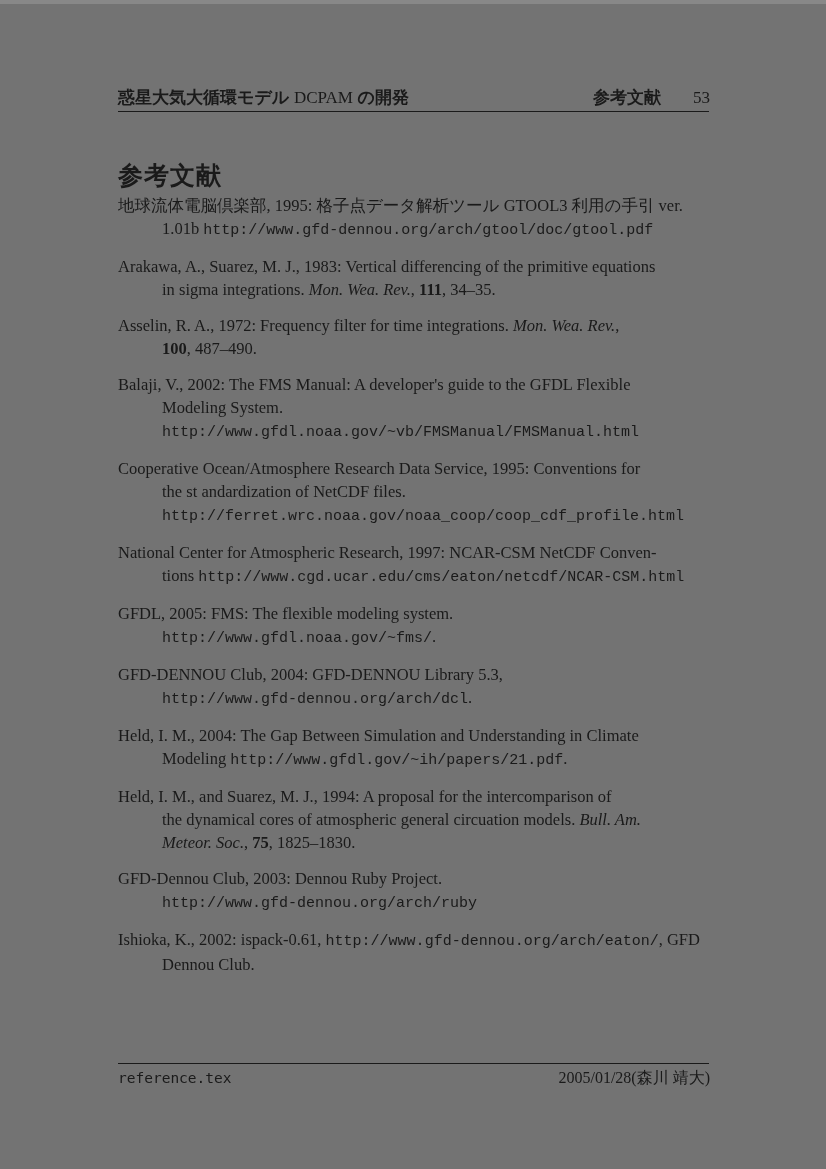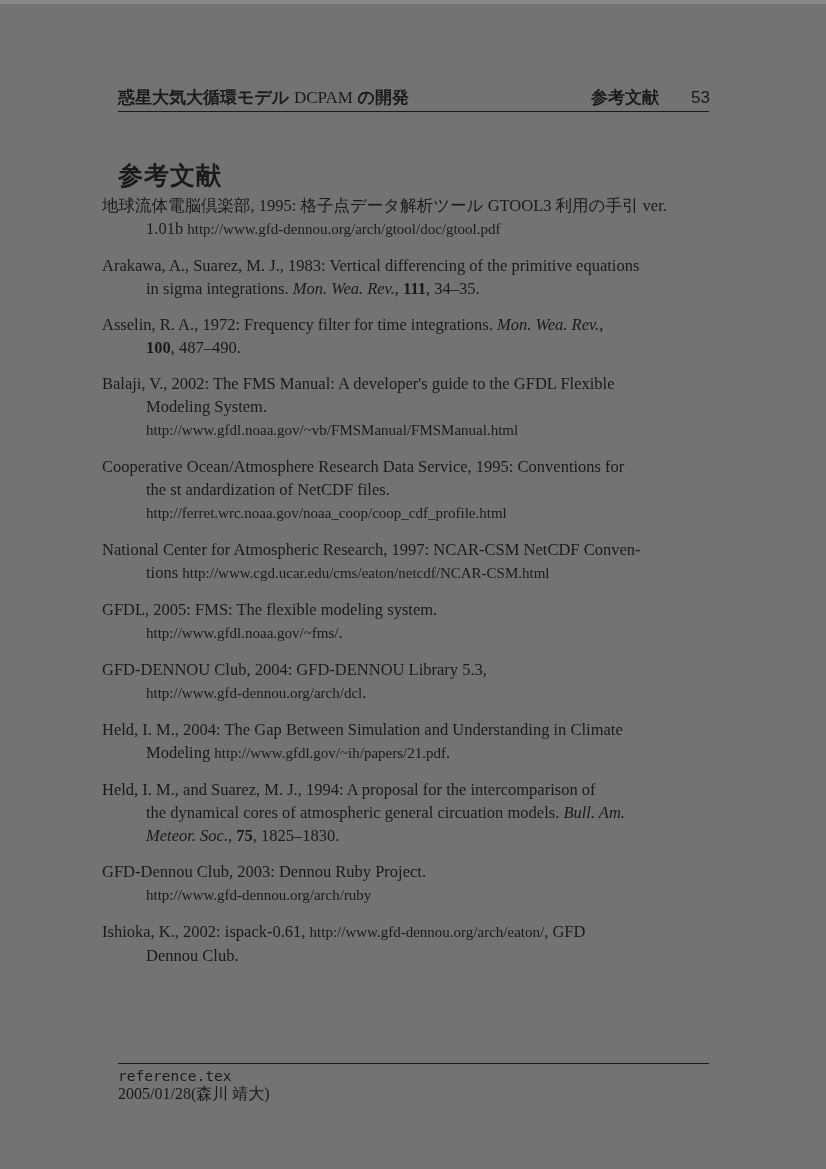--- a/index.html
+++ b/index.html
@@ -17,50 +17,50 @@
   
   .running-header {
     position:absolute; top:84px; left:118px; width:592px;
     display:flex; justify-content:space-between; align-items:baseline;
     font-size:17px; line-height:20px;
   }
   .rh-left { font-family:"Liberation Sans","DejaVu Sans",sans-serif; font-weight:bold; }
   .rh-left .latin { font-family:"Liberation Serif","DejaVu Serif",serif; font-weight:normal; }
   .rh-right { display:flex; gap:32px; align-items:baseline; }
   .rh-section { font-family:"Liberation Sans","DejaVu Sans",sans-serif; font-weight:bold; }
-  .rh-page { font-family:Liberation Sans, sans-serif; }
+  .rh-page { font-family:Liberation Serif, serif; }
   .header-rule { position:absolute; top:107px; left:118px; width:591px; height:0;
                  border-top:1.6px solid #1a1a1a; }
 
   
   .section-title {
     position:absolute; top:138px; left:118px;
     font-family:"Liberation Sans","DejaVu Sans",sans-serif;
     font-weight:bold; font-size:25px; letter-spacing:1px;
   }
 
   
-  .ref-list { position:absolute; top:190px; left:102px; width:600px; }
+  .ref-list { position:absolute; top:190px; left:118px; width:600px; }
   .ref {
     margin:0 0 13px 0;
     padding-left:44px; text-indent:-44px;
     font-size:16.5px; line-height:23px;
     white-space:normal;
   }
   .seg-roman  { }
   .seg-italic { font-style:italic; }
   .seg-bold   { font-weight:bold; }
-  .seg-mono   { font-family:Liberation Serif, serif; font-size:15px; }
+  .seg-mono   { font-family:Liberation Mono, monospace; font-size:15px; }
 
   
   .footer-rule { position:absolute; top:1059px; left:118px; width:591px; height:0;
                  border-top:1px solid #1a1a1a; }
   .running-footer {
     position:absolute; top:1064px; left:118px; width:592px;
-    display:flex; justify-content:space-between; align-items:baseline;flex-direction:column;
+    display:flex; justify-content:space-between; align-items:baseline;
   }
   .rf-left  { font-family:"DejaVu Sans Mono","Liberation Mono",monospace; font-size:14.5px; }
   .rf-right { font-size:16px; }
 </style>
 </head>
 <body>
 
 <div class="page">
 
   <div class="running-header">

